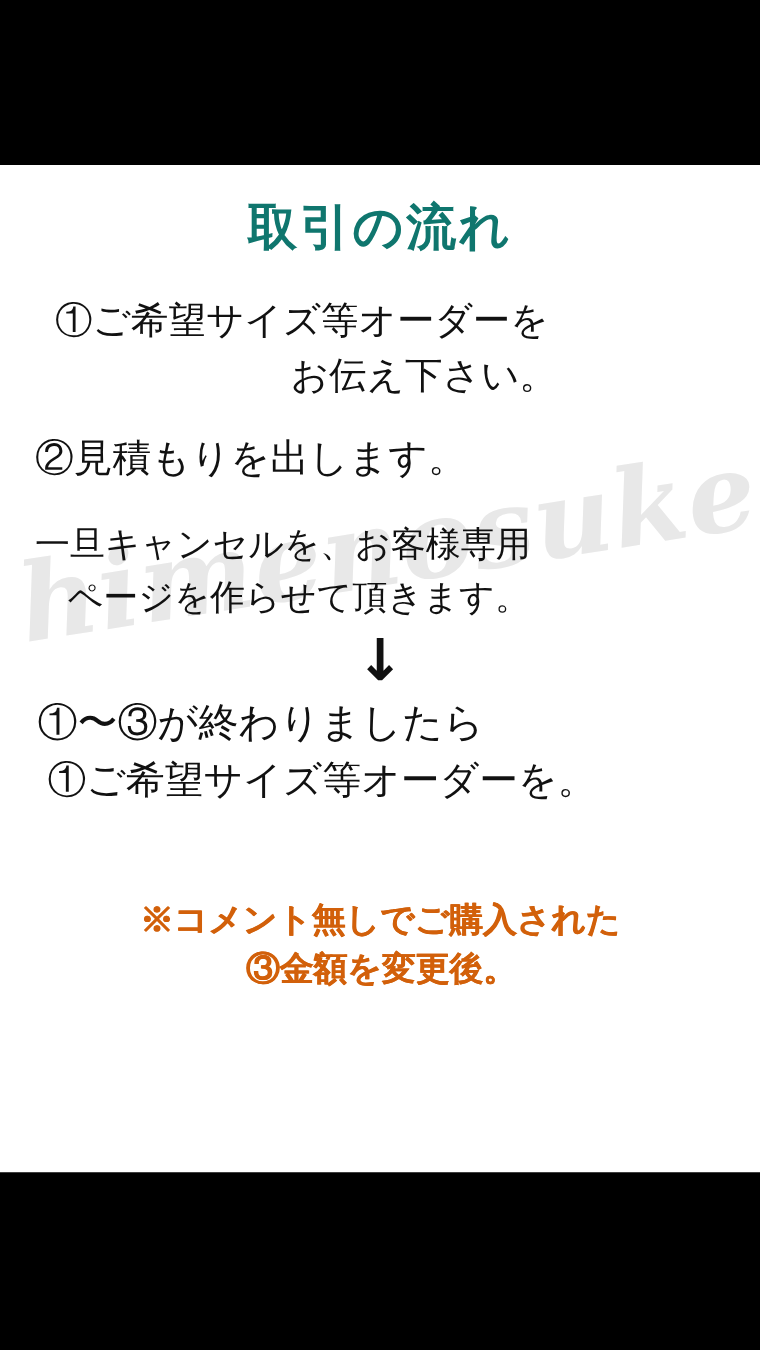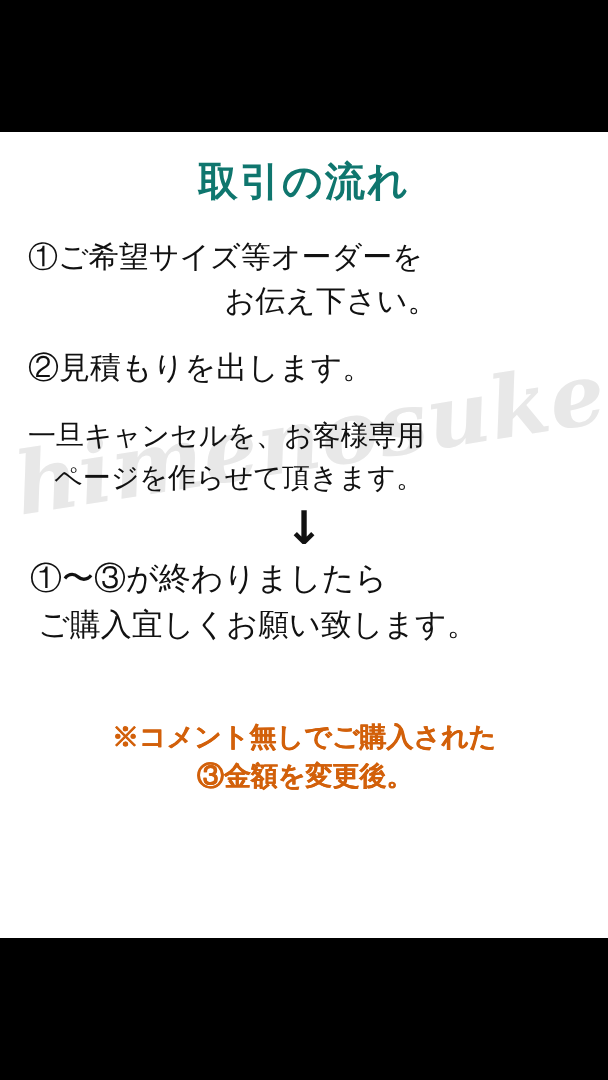--- a/index.html
+++ b/index.html
@@ -85,21 +85,21 @@
     font-weight: 400;
   }
 
   .step .line {
     display: block;
     white-space: nowrap;
   }
 
   .step-1 {
     margin-top: 26px;
-    padding-left: 28px;
+    padding-left: 44px;
     font-size: 30px;
     line-height: 1.45;
   }
   .step-1 .line.indent { padding-left: 26px; text-align: center; }
 
   .step-2 {
     margin-top: 24px;
     padding-left: 28px;
     font-size: 31px;
     line-height: 1.4;
@@ -174,21 +174,21 @@
 
       <p class="step step-3">
         <span class="line">一旦キャンセルを、お客様専用</span>
         <span class="line indent">ページを作らせて頂きます。</span>
       </p>
 
       <p class="arrow">↓</p>
 
       <p class="closing">
         <span class="line first">①〜③が終わりましたら</span>
-        <span class="line second">ご購入宜しくお願い致します。</span>
+        <span class="line second">①ご希望サイズ等オーダーを。</span>
       </p>
 
       <p class="notice">
         <span class="line l1">※コメント無しでご購入された</span>
         <span class="line l3">③金額を変更後。</span>
       </p>
 
     </div>
   </div>
 

